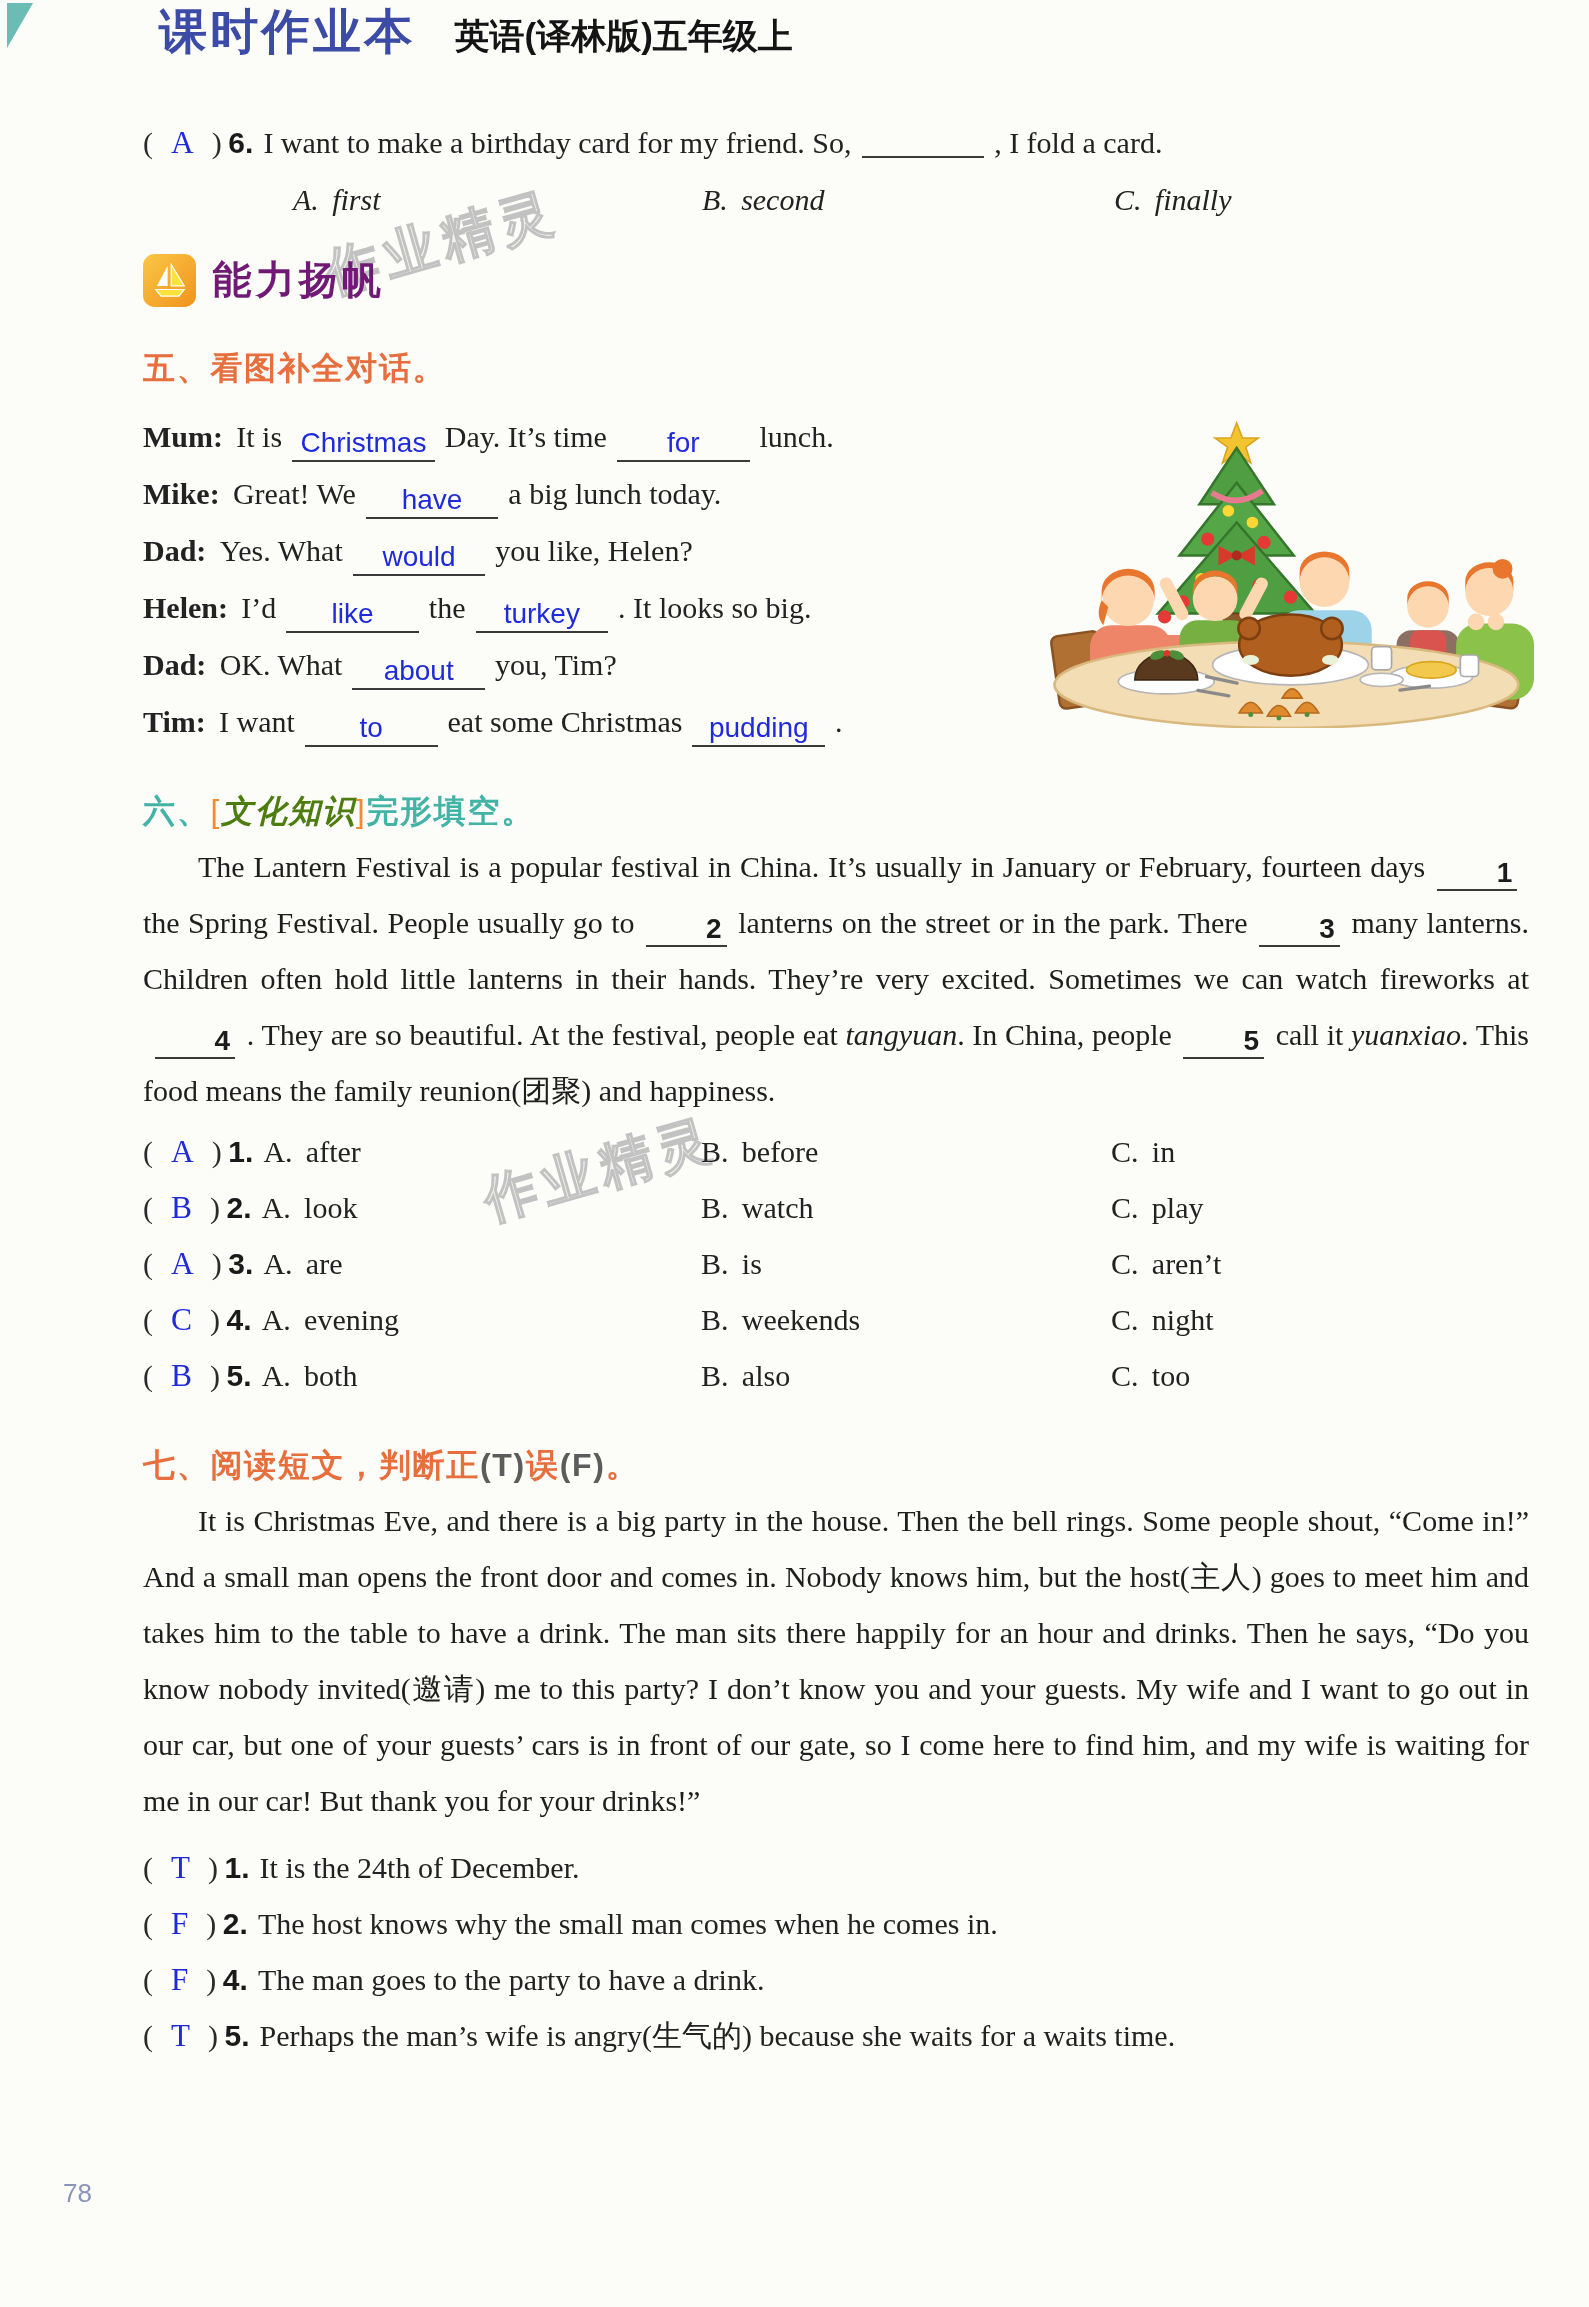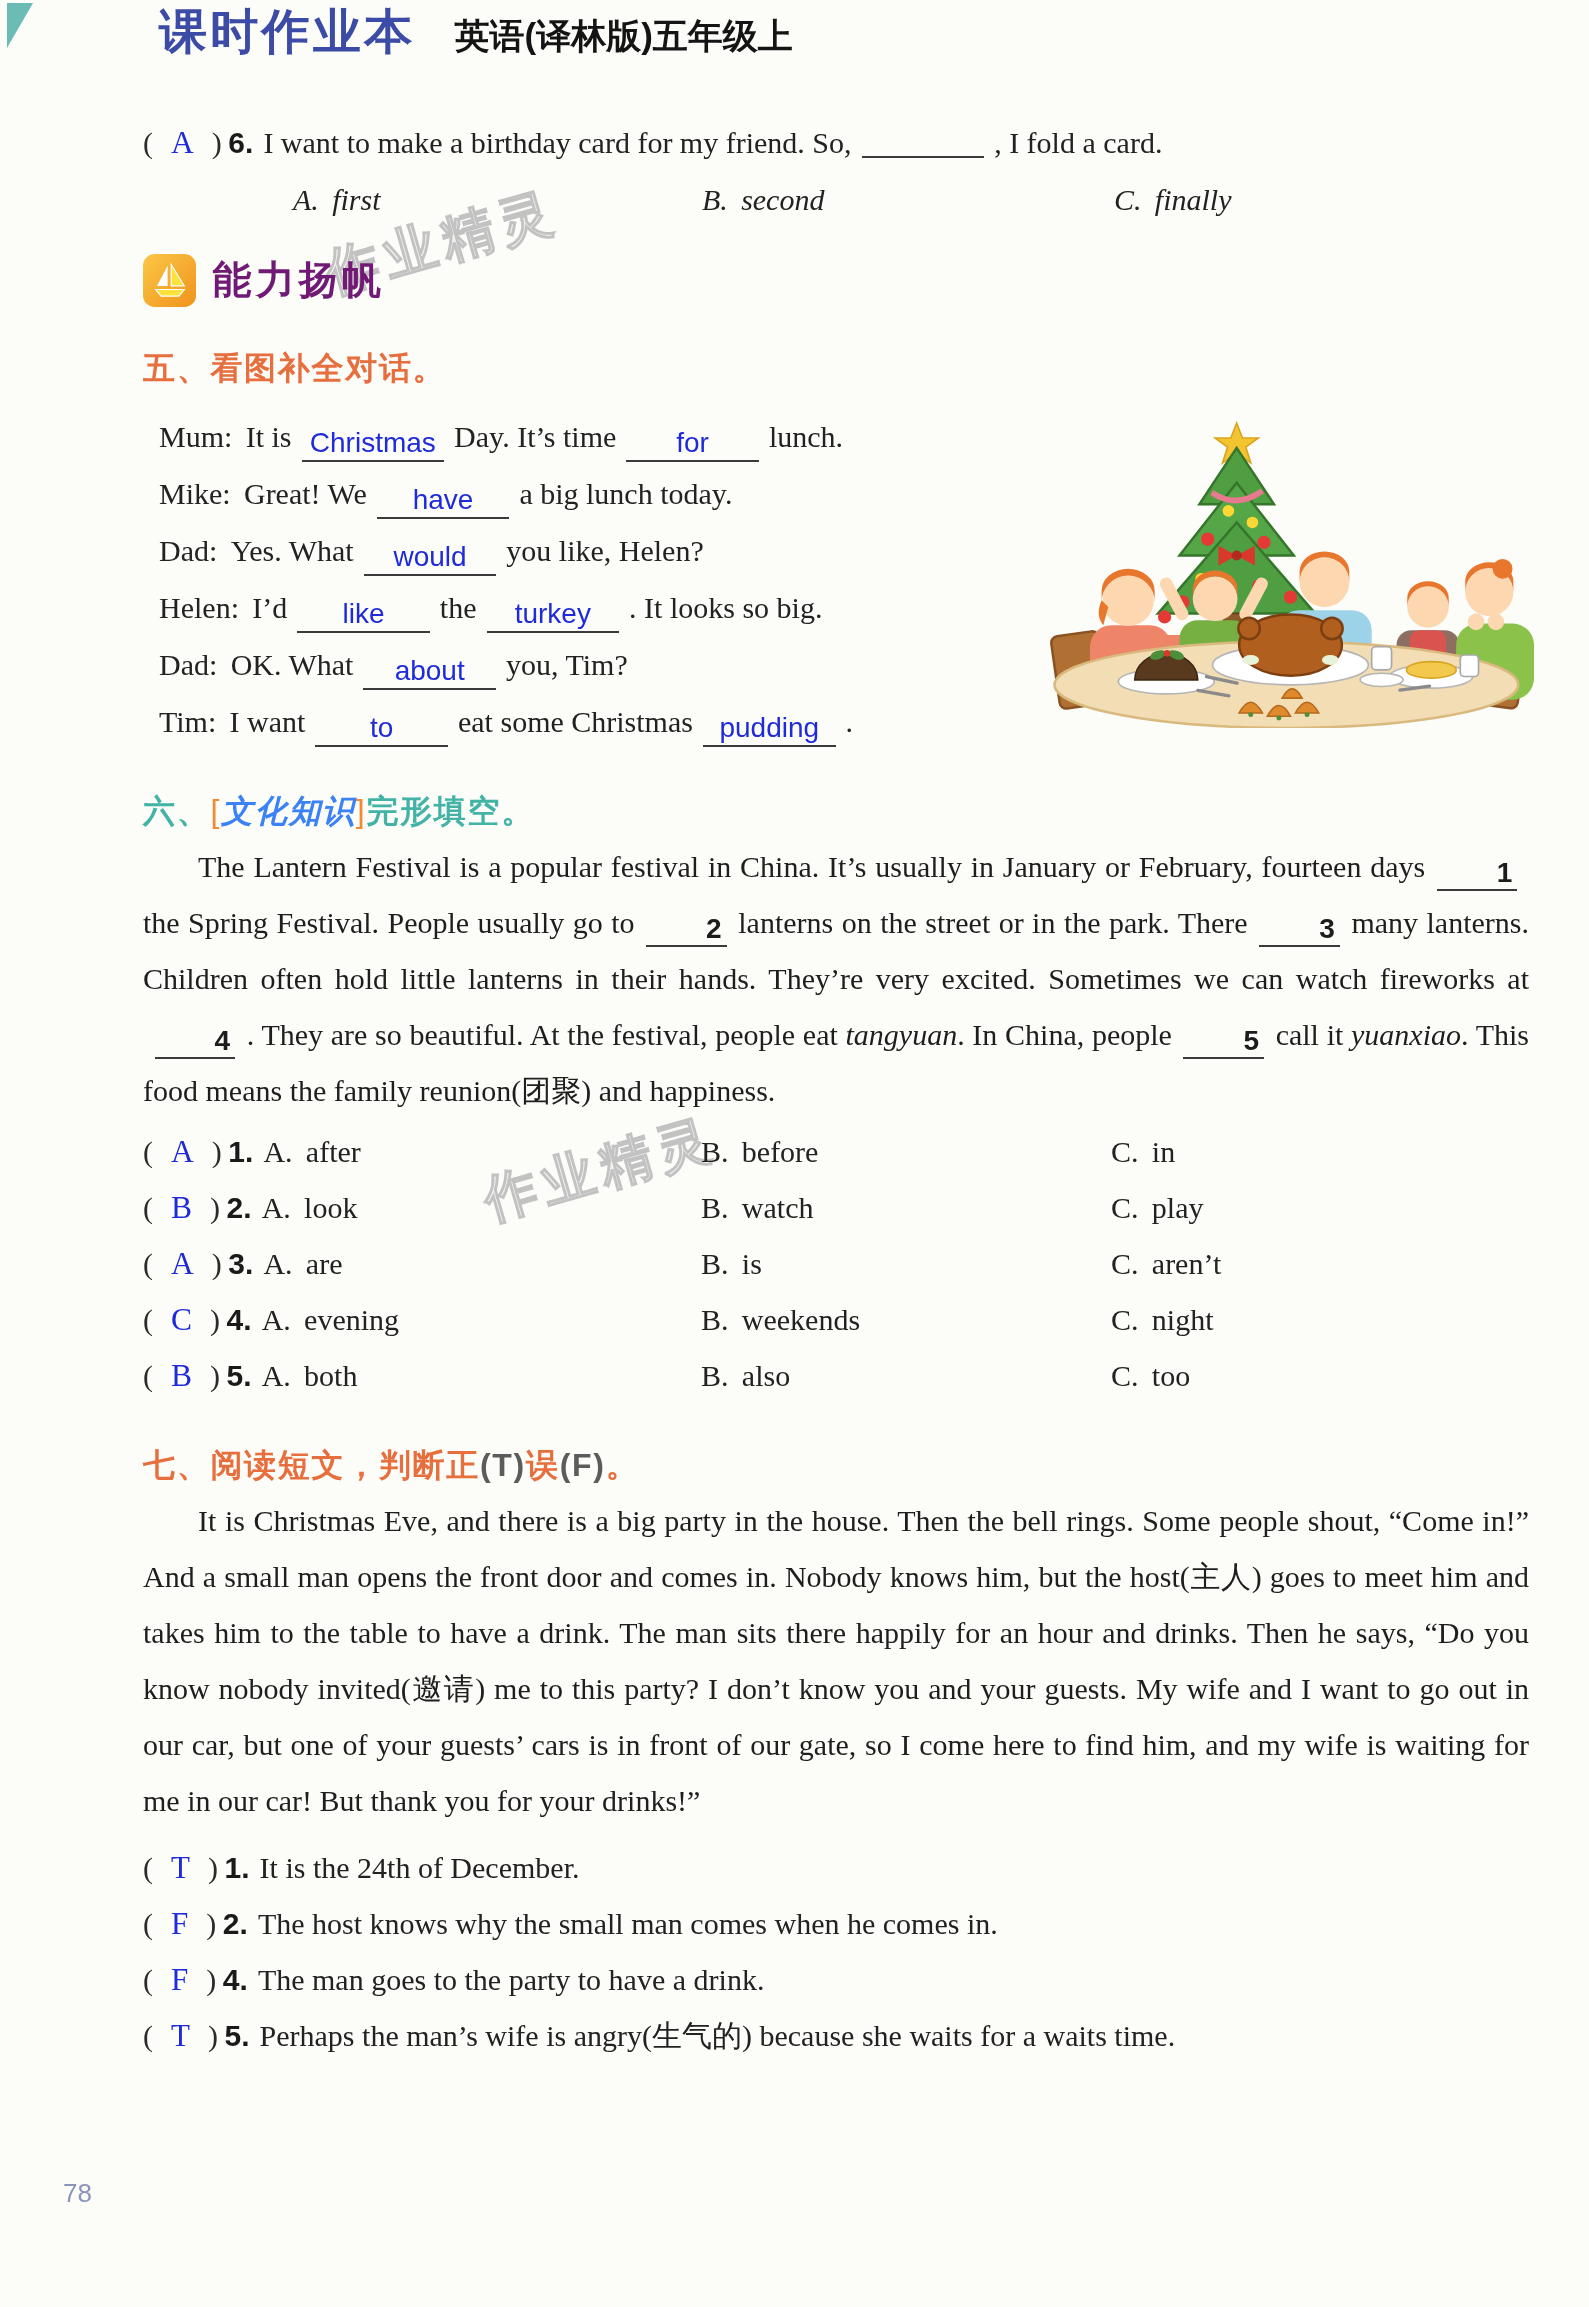--- a/index.html
+++ b/index.html
@@ -52,27 +52,27 @@
     color:#701a75; letter-spacing:4.1px;
   }
 
   
   .sec-title {
     margin-top:40px; font-family:"Liberation Sans", sans-serif; font-weight:bold;
     font-size:32px; color:#e66f3d; letter-spacing:1.7px;
   }
   .sec-title .teal { color:#43b3a6; }
   .sec-title .orange-bracket { color:#f08a33; font-weight:400; }
-  .sec-title .red-tag { color:#3b82f6; font-family:"Liberation Serif", serif; font-style:italic;margin-top:44px; }
+  .sec-title .red-tag { color:#4d7c0f; font-family:"Liberation Serif", serif; font-style:italic;margin-top:44px; }
   .sec-title .tf-letter { color:#5c5c5c; }
 
   
   .dialogue { margin-top:16.6px; width:912px; font-size:30px; }
   .d-line { line-height:57px; white-space:nowrap; }
-  .speaker { font-weight:normal; margin-right:13.3px;margin-left:16px; }
+  .speaker { font-weight:bold; margin-right:13.3px; }
 
   
   .illu { position:absolute; top:413px; left:1042px; width:497px; height:315px; }
 
   
   .passage {
     margin:5px 0 0; font-size:30px; line-height:56px;
     text-align:justify; text-indent:55px; color:#1e1e1e;
   }
   .num-blank {

